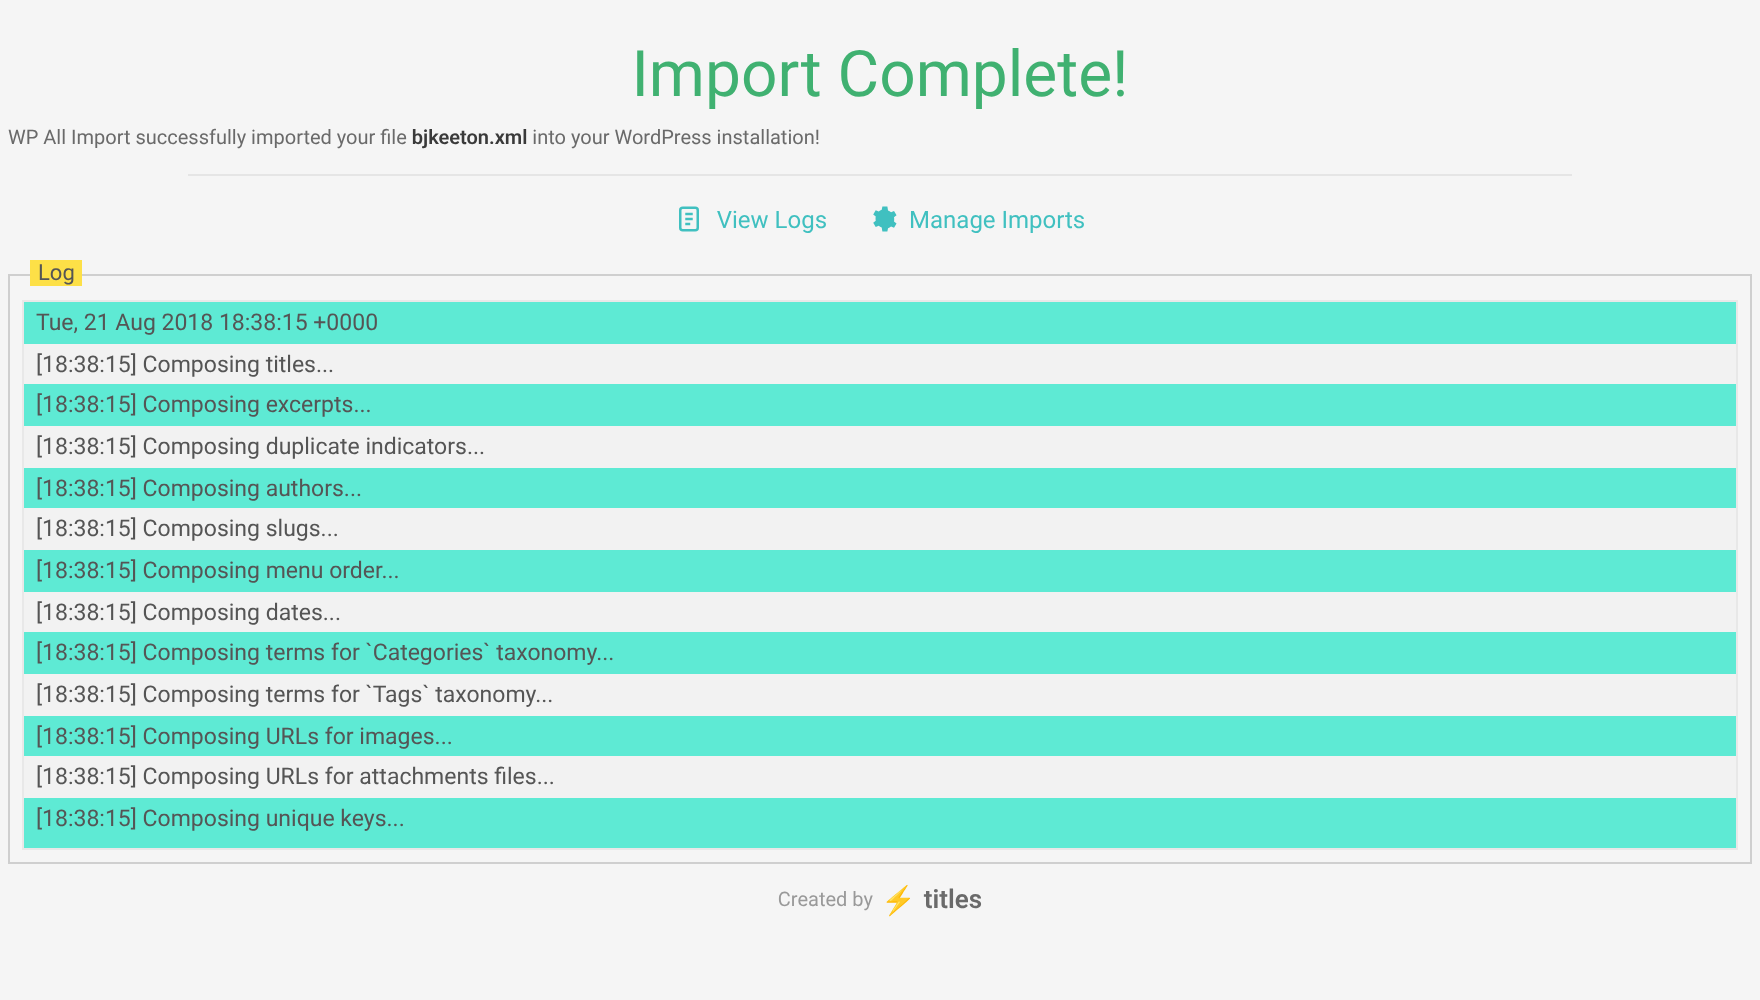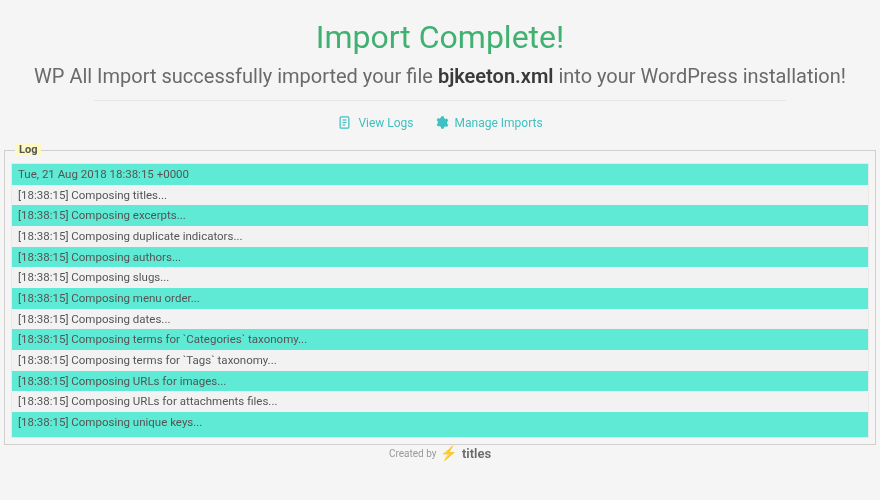--- a/index.html
+++ b/index.html
@@ -15,22 +15,22 @@
       padding: 18px 4px 10px;
     }
     .title {
       text-align: center;
       font-size: 32px;
       font-weight: 400;
       color: #40b171;
       margin-bottom: 8px;
     }
     .subtitle {
-      text-align: center;
-      font-size: 20px;
+      text-align: left;
+      font-size: 10px;
       color: #6a6a6a;
       margin-bottom: 12px;
     }
     .subtitle b { color: #3a3a3a; font-weight: 600; }
     .divider {
       border: none;
       border-top: 1px solid #e5e5e5;
       margin: 0 90px 14px;
     }
     .actions {
@@ -52,41 +52,42 @@
     .log-box {
       border: 1px solid #cfcfcf;
       position: relative;
       padding: 12px 6px 6px;
       margin-top: 6px;
     }
     .log-label {
       position: absolute;
       top: -8px;
       left: 10px;
-      background: #fef9c3;
+      background: #fde047;
       padding: 0 4px;
       font-size: 11px;
       color: #555;
-      font-weight: 700;
+      font-weight: 400;
     }
     .log-scroll {
       height: 275px;
       overflow-y: scroll;
       background: #5eead4;
       border: 1px solid #e8e8e8;
     }
     .log-line {
       padding: 2px 6px;
       font-size: 11.5px;
       color: #555;
       line-height: 1.45;
     }
     .log-line:nth-child(even) { background: #f2f2f2; }
     .footer {
       text-align: center;
+      margin-top: 10px;
       font-size: 10px;
       color: #999;
       display: flex;
       align-items: center;
       justify-content: center;
       gap: 4px;
     }
     .footer .brand {
       color: #6a6a6a;
       font-weight: 600;

